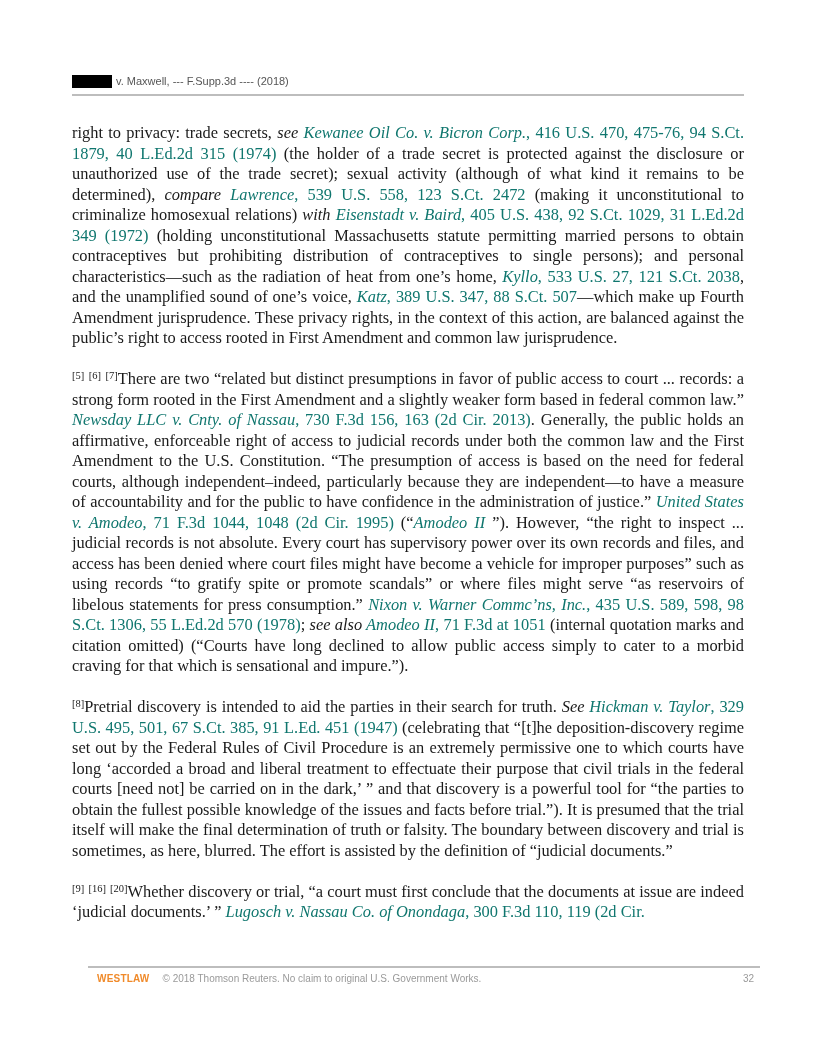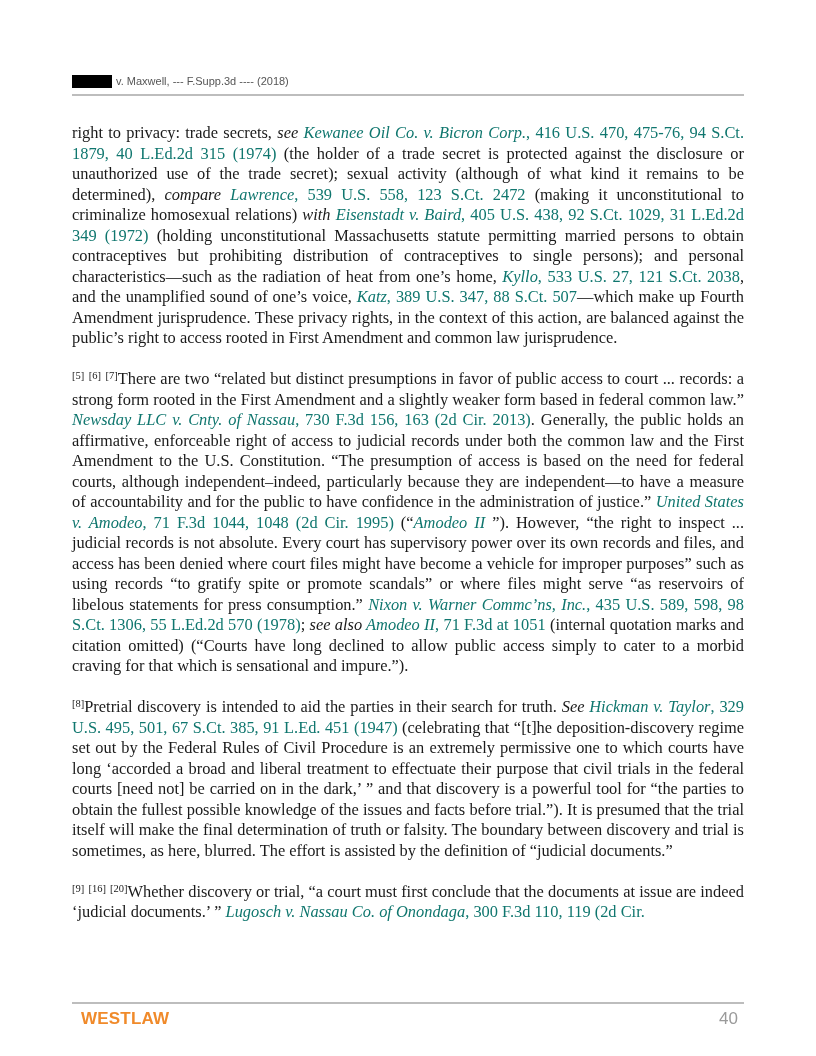--- a/index.html
+++ b/index.html
@@ -62,29 +62,28 @@
     }
     .hn {
       font-size: 10.5px;
       vertical-align: 5px;
       line-height: 0;
       color: #1a1a1a;
       cursor: pointer;
     }
     .footer {
       position: absolute;
-      left: 72px;
+      left: 88px;
       top: 966px;
       width: 672px;
       border-top: 2px solid #bdbdbd;
       height: 26px;
       font-family: "Liberation Sans", sans-serif;
-      font-size: 17px;
+      font-size: 10px;
       color: #9a9a9a;
-      margin-top: 36px;
     }
     .footer-inner {
       display: flex;
       align-items: center;
       padding-top: 5px;
       padding-left: 9px;
     }
     .westlaw {
       color: #f08a2a;
       font-weight: bold;
@@ -107,15 +106,16 @@
 <div class="content">
   <p class="para"><span>right to privacy: trade secrets, </span><span class="it">see </span><a class="it link">Kewanee Oil Co. v. Bicron Corp.</a><a class="link">, 416 U.S. 470, 475-76, 94 S.Ct. 1879, 40 L.Ed.2d 315 (1974)</a><span> (the holder of a trade secret is protected against the disclosure or unauthorized use of the trade secret); sexual activity (although of what kind it remains to be determined), </span><span class="it">compare </span><a class="it link">Lawrence</a><a class="link">, 539 U.S. 558, 123 S.Ct. 2472</a><span> (making it unconstitutional to criminalize homosexual relations) </span><span class="it">with </span><a class="it link">Eisenstadt v. Baird</a><a class="link">, 405 U.S. 438, 92 S.Ct. 1029, 31 L.Ed.2d 349 (1972)</a><span> (holding unconstitutional Massachusetts statute permitting married persons to obtain contraceptives but prohibiting distribution of contraceptives to single persons); and personal characteristics—such as the radiation of heat from one’s home, </span><a class="it link">Kyllo</a><a class="link">, 533 U.S. 27, 121 S.Ct. 2038</a><span>, and the unamplified sound of one’s voice, </span><a class="it link">Katz</a><a class="link">, 389 U.S. 347, 88 S.Ct. 507</a><span>—which make up Fourth Amendment jurisprudence. These privacy rights, in the context of this action, are balanced against the public’s right to access rooted in First Amendment and common law jurisprudence.</span></p>
   <p class="para"><span class="hn">[5]</span> <span class="hn">[6]</span> <span class="hn">[7]</span><span>There are two “related but distinct presumptions in favor of public access to court ... records: a strong form rooted in the First Amendment and a slightly weaker form based in federal common law.” </span><a class="it link">Newsday LLC v. Cnty. of Nassau</a><a class="link">, 730 F.3d 156, 163 (2d Cir. 2013)</a><span>. Generally, the public holds an affirmative, enforceable right of access to judicial records under both the common law and the First Amendment to the U.S. Constitution. “The presumption of access is based on the need for federal courts, although independent–indeed, particularly because they are independent—to have a measure of accountability and for the public to have confidence in the administration of justice.” </span><a class="it link">United States v. Amodeo</a><a class="link">, 71 F.3d 1044, 1048 (2d Cir. 1995)</a><span> (“</span><a class="it link">Amodeo II</a><span> ”). However, “the right to inspect ... judicial records is not absolute. Every court has supervisory power over its own records and files, and access has been denied where court files might have become a vehicle for improper purposes” such as using records “to gratify spite or promote scandals” or where files might serve “as reservoirs of libelous statements for press consumption.” </span><a class="it link">Nixon v. Warner Commc’ns, Inc.</a><a class="link">, 435 U.S. 589, 598, 98 S.Ct. 1306, 55 L.Ed.2d 570 (1978)</a><span>; </span><span class="it">see also </span><a class="it link">Amodeo II</a><a class="link">, 71 F.3d at 1051</a><span> (internal quotation marks and citation omitted) (“Courts have long declined to allow public access simply to cater to a morbid craving for that which is sensational and impure.”).</span></p>
   <p class="para"><span class="hn">[8]</span><span>Pretrial discovery is intended to aid the parties in their search for truth. </span><span class="it">See </span><a class="it link">Hickman v. Taylor</a><a class="link">, 329 U.S. 495, 501, 67 S.Ct. 385, 91 L.Ed. 451 (1947)</a><span> (celebrating that “[t]he deposition-discovery regime set out by the Federal Rules of Civil Procedure is an extremely permissive one to which courts have long ‘accorded a broad and liberal treatment to effectuate their purpose that civil trials in the federal courts [need not] be carried on in the dark,’ ” and that discovery is a powerful tool for “the parties to obtain the fullest possible knowledge of the issues and facts before trial.”). It is presumed that the trial itself will make the final determination of truth or falsity. The boundary between discovery and trial is sometimes, as here, blurred. The effort is assisted by the definition of “judicial documents.”</span></p>
   <p class="para"><span class="hn">[9]</span> <span class="hn">[16]</span> <span class="hn">[20]</span><span>Whether discovery or trial, “a court must first conclude that the documents at issue are indeed ‘judicial documents.’ ” </span><a class="it link">Lugosch v. Nassau Co. of Onondaga</a><a class="link">, 300 F.3d 110, 119 (2d Cir.</a></p>
 </div>
 
 <div class="footer">
   <div class="footer-inner">
     <span class="westlaw">WESTLAW</span>
-    <span class="pagenum">40</span>
+    <span>© 2018 Thomson Reuters. No claim to original U.S. Government Works.</span>
+    <span class="pagenum">32</span>
   </div>
 </div>
 
 </body></html>

